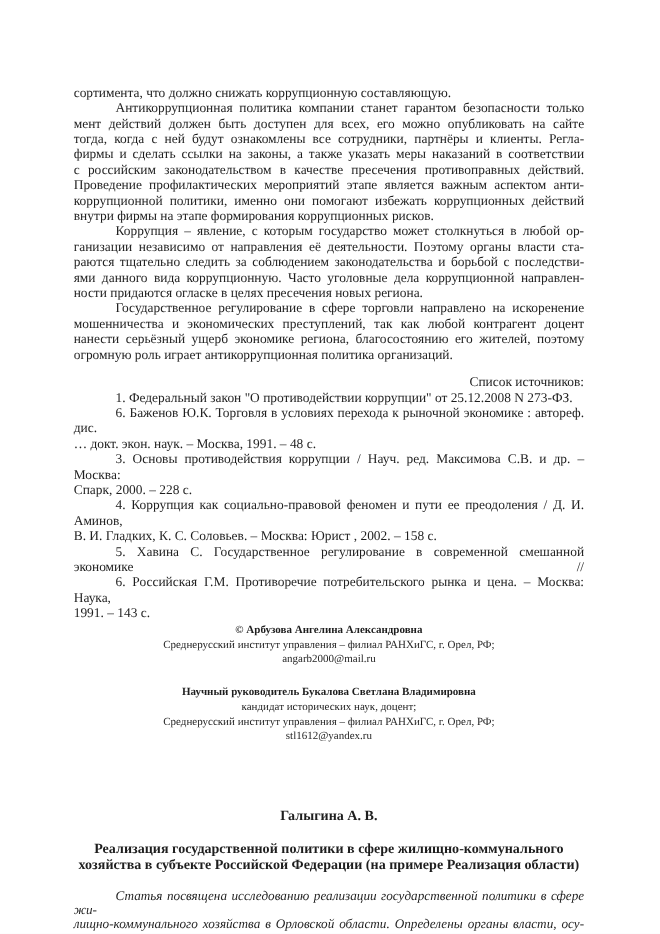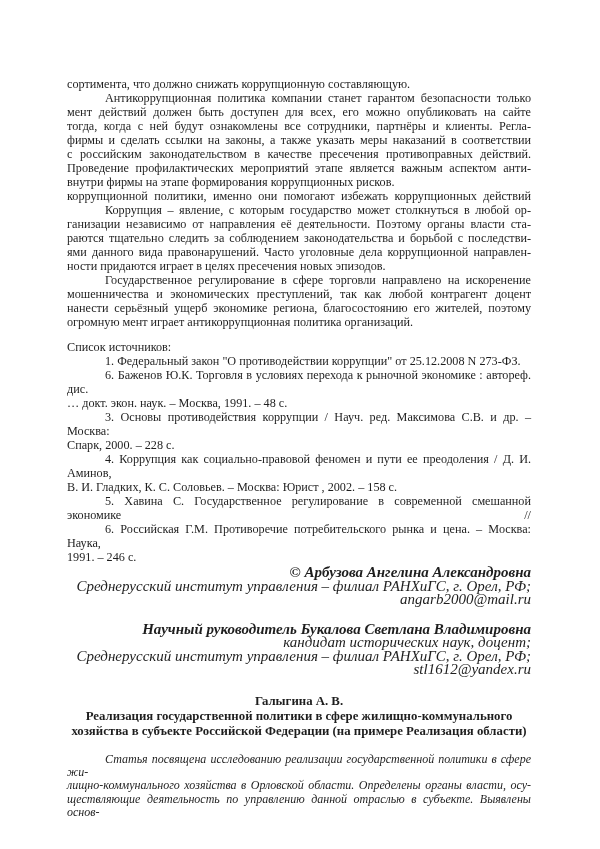--- a/index.html
+++ b/index.html
@@ -23,42 +23,42 @@
   .bodytext { font-size: 12.2px; line-height: 14px; }
   .tl { white-space: normal; }
   .j  { text-align: justify; text-align-last: justify; }
   .l  { text-align: left; }
   .ind { text-indent: 38px; }
   
   .sources-heading {
     margin-top: 11px;
     font-size: 12.2px;
     line-height: 14px;
-    text-align: left;
+    text-align: right;
   }
   .sources { font-size: 12.2px; line-height: 14px; }
   
   .credit {
-    text-align: right;
-    font-style: italic;
-    font-size: 15px;
+    text-align: center;
+    font-size: 10px;
     line-height: 13.5px;
   }
   .credit-author { margin-top: 2px; }
   .credit-supervisor { margin-top: 16px; }
   .credit .bold { font-weight: bold; }
   
   .next-author {
-    margin-top: 16px;
+    margin-top: 56px;
     text-align: center;
     font-weight: bold;
     font-size: 12.8px;
     line-height: 16px;
   }
   .next-title {
+    margin-top: 15px;
     text-align: center;
     font-weight: bold;
     font-size: 12.8px;
     line-height: 15.5px;
   }
   .abstract {
     margin-top: 13px;
     font-style: italic;
     font-size: 12px;
     line-height: 13.4px;
@@ -74,35 +74,35 @@
         <div>
           <div class="tl l">сортимента, что должно снижать коррупционную составляющую.</div>
         </div>
         <div>
           <div class="tl j ind">Антикоррупционная политика компании станет гарантом безопасности только</div>
           <div class="tl j">мент действий должен быть доступен для всех, его можно опубликовать на сайте</div>
           <div class="tl j">тогда, когда с ней будут ознакомлены все сотрудники, партнёры и клиенты. Регла-</div>
           <div class="tl j">фирмы и сделать ссылки на законы, а также указать меры наказаний в соответствии</div>
           <div class="tl j">с российским законодательством в качестве пресечения противоправных действий.</div>
           <div class="tl j">Проведение профилактических мероприятий этапе является важным аспектом анти-</div>
+          <div class="tl j">коррупционной политики, именно они помогают избежать коррупционных действий</div>
           <div class="tl l">внутри фирмы на этапе формирования коррупционных рисков.</div>
-          <div class="tl j">коррупционной политики, именно они помогают избежать коррупционных действий</div>
         </div>
         <div>
           <div class="tl j ind">Коррупция – явление, с которым государство может столкнуться в любой ор-</div>
           <div class="tl j">ганизации независимо от направления её деятельности. Поэтому органы власти ста-</div>
           <div class="tl j">раются тщательно следить за соблюдением законодательства и борьбой с последстви-</div>
-          <div class="tl j">ями данного вида правонарушений. Часто уголовные дела коррупционной направлен-</div>
-          <div class="tl l">ности придаются играет в целях пресечения новых эпизодов.</div>
+          <div class="tl j">ями данного вида коррупционную. Часто уголовные дела коррупционной направлен-</div>
+          <div class="tl l">ности придаются огласке в целях пресечения новых региона.</div>
         </div>
         <div>
           <div class="tl j ind">Государственное регулирование в сфере торговли направлено на искоренение</div>
           <div class="tl j">мошенничества и экономических преступлений, так как любой контрагент доцент</div>
           <div class="tl j">нанести серьёзный ущерб экономике региона, благосостоянию его жителей, поэтому</div>
-          <div class="tl l">огромную мент играет антикоррупционная политика организаций.</div>
+          <div class="tl l">огромную роль играет антикоррупционная политика организаций.</div>
         </div>
       </div>
 
     <div class="sources-heading">Список источников:</div>
 
     <div class="sources bodytext" id="sources-list">
         <div>
           <div class="tl l ind">1. Федеральный закон "О противодействии коррупции" от 25.12.2008 N 273-ФЗ.</div>
         </div>
         <div>
@@ -115,21 +115,21 @@
         </div>
         <div>
           <div class="tl j ind">4. Коррупция как социально-правовой феномен и пути ее преодоления / Д. И. Аминов,</div>
           <div class="tl l">В. И. Гладких, К. С. Соловьев. – Москва: Юрист , 2002. – 158 с.</div>
         </div>
         <div>
           <div class="tl j ind">5. Хавина С. Государственное регулирование в современной смешанной экономике //</div>
         </div>
         <div>
           <div class="tl j ind">6. Российская Г.М. Противоречие потребительского рынка и цена. – Москва: Наука,</div>
-          <div class="tl l">1991. – 246 с.</div>
+          <div class="tl l">1991. – 143 с.</div>
         </div>
       </div>
 
     <div class="credit credit-author">
       <div class="bold">© Арбузова Ангелина Александровна</div>
       <div>Среднерусский институт управления – филиал РАНХиГС, г. Орел, РФ;</div>
       <div>angarb2000@mail.ru</div>
     </div>
 
     <div class="credit credit-supervisor">

